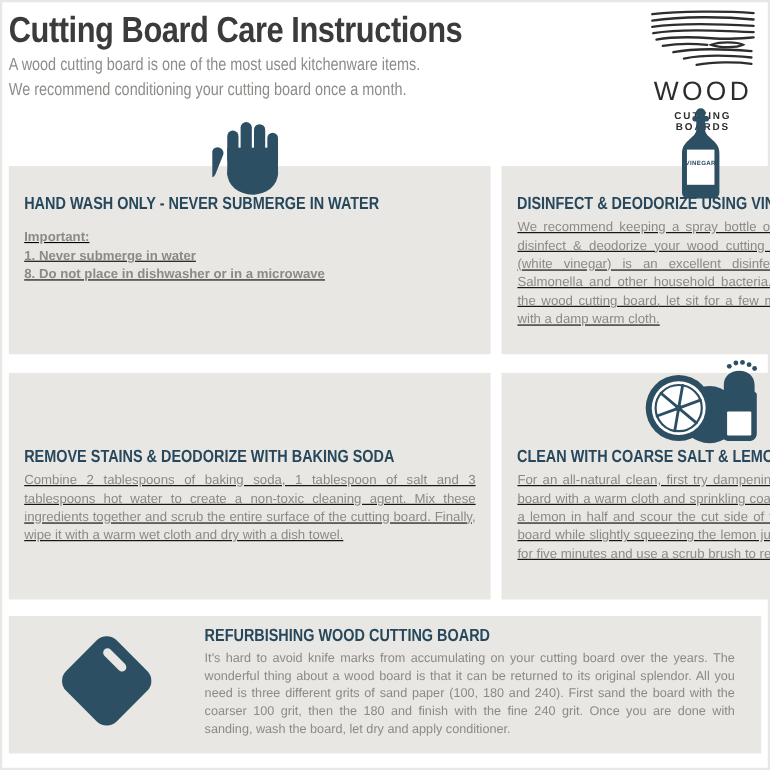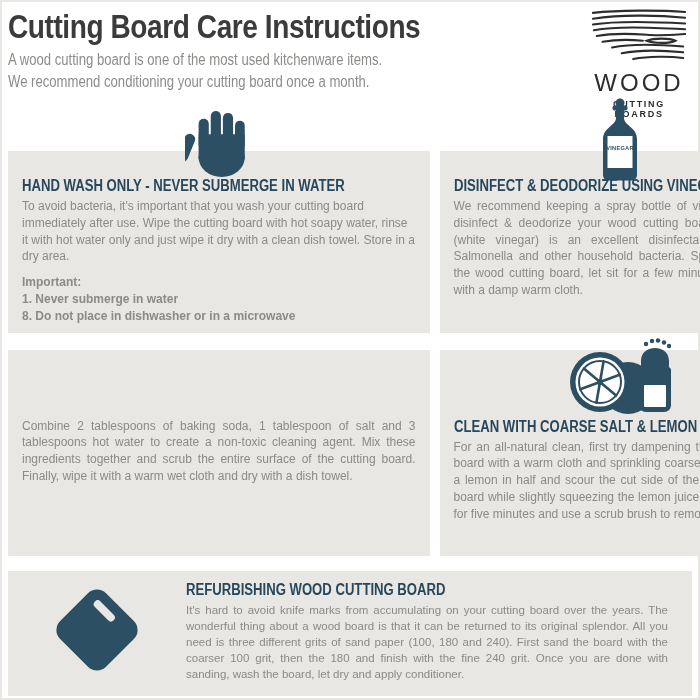--- a/index.html
+++ b/index.html
@@ -32,20 +32,21 @@
   }
   .logo-name{font-size:24px;font-weight:normal;letter-spacing:3px;margin-top:3px;}
   .logo-tagline{font-size:9px;font-weight:bold;letter-spacing:1.7px;margin-top:2px;}
   
   .grid{
     display:grid;
     grid-template-columns:1fr 1fr;
     grid-template-rows:minmax(171px,auto) minmax(206px,auto);
     column-gap:10px;row-gap:17px;
     padding:1px 8px;
+    text-decoration:underline;
   }
   .card{
     background:#e9e7e3;
     position:relative;
     padding:0 14px 8px 14px;
     box-sizing:border-box;
   }
   .card.r1{padding-top:26px;}
   .card.r2{padding-top:68px;}
   .card-icon{
@@ -125,21 +126,20 @@
         <rect x="39" y="6" width="10.5" height="38" rx="5.2"></rect>
         <rect x="51.5" y="14" width="10" height="30" rx="5"></rect>
         <rect x="14" y="28" width="47.5" height="26"></rect>
         <ellipse cx="37.75" cy="52" rx="23.75" ry="20"></ellipse>
         <rect x="1.5" y="28" width="11" height="30" rx="5.5" transform="rotate(22 7 28)"></rect>
       </svg>
     </span>
     <div>
       <span class="card-heading">HAND WASH ONLY - NEVER SUBMERGE IN WATER</span>
     </div>
-    <div class="card-body left">To avoid bacteria, it's important that you wash your cutting board immediately after use.  Wipe the cutting board with hot soapy water, rinse it with hot water only and just wipe it dry with a clean dish towel. Store in a dry area.</div>
     <div class="important">
       <div>Important:</div>
       <div>1. Never submerge in water</div>
       <div>8. Do not place in dishwasher or in a microwave</div>
     </div>
   </div>
 
   <div class="card r1">
     <span class="card-icon icon-vinegar">
       <svg width="46" height="84" viewBox="0 0 46 84">
@@ -152,20 +152,23 @@
         <text x="23" y="52" font-size="5.6" font-weight="bold" fill="#2d4f63" text-anchor="middle" letter-spacing="0.3">VINEGAR</text>
       </svg>
     </span>
     <div>
       <span class="card-heading">DISINFECT &amp; DEODORIZE USING VINEGAR</span>
     </div>
     <div class="card-body">We recommend keeping a spray bottle of vinegar handy to disinfect &amp; deodorize your wood cutting board. Acetic acid (white vinegar) is an excellent disinfectant for E. coli, Salmonella and other household bacteria. Spray vinegar on the wood cutting board, let sit for a few minutes and wipe it with a damp warm cloth.</div>
   </div>
 
   <div class="card r2">
+    <div>
+      <span class="card-heading">REMOVE STAINS &amp; DEODORIZE WITH BAKING SODA</span>
+    </div>
     <div class="card-body">Combine 2 tablespoons of baking soda, 1 tablespoon of salt and 3 tablespoons hot water to create a non-toxic cleaning agent. Mix these ingredients together and scrub the entire surface of the cutting board. Finally, wipe it with a warm wet cloth and dry with a dish towel.</div>
   </div>
 
   <div class="card r2">
     <span class="card-icon icon-saltlemon">
       <svg width="108" height="78" viewBox="0 0 108 78">
         <g fill="#2d4f63">
           <circle cx="62" cy="50" r="26"></circle>
           <circle cx="80" cy="6" r="2.2"></circle>
             <circle cx="86" cy="3" r="2.2"></circle>

